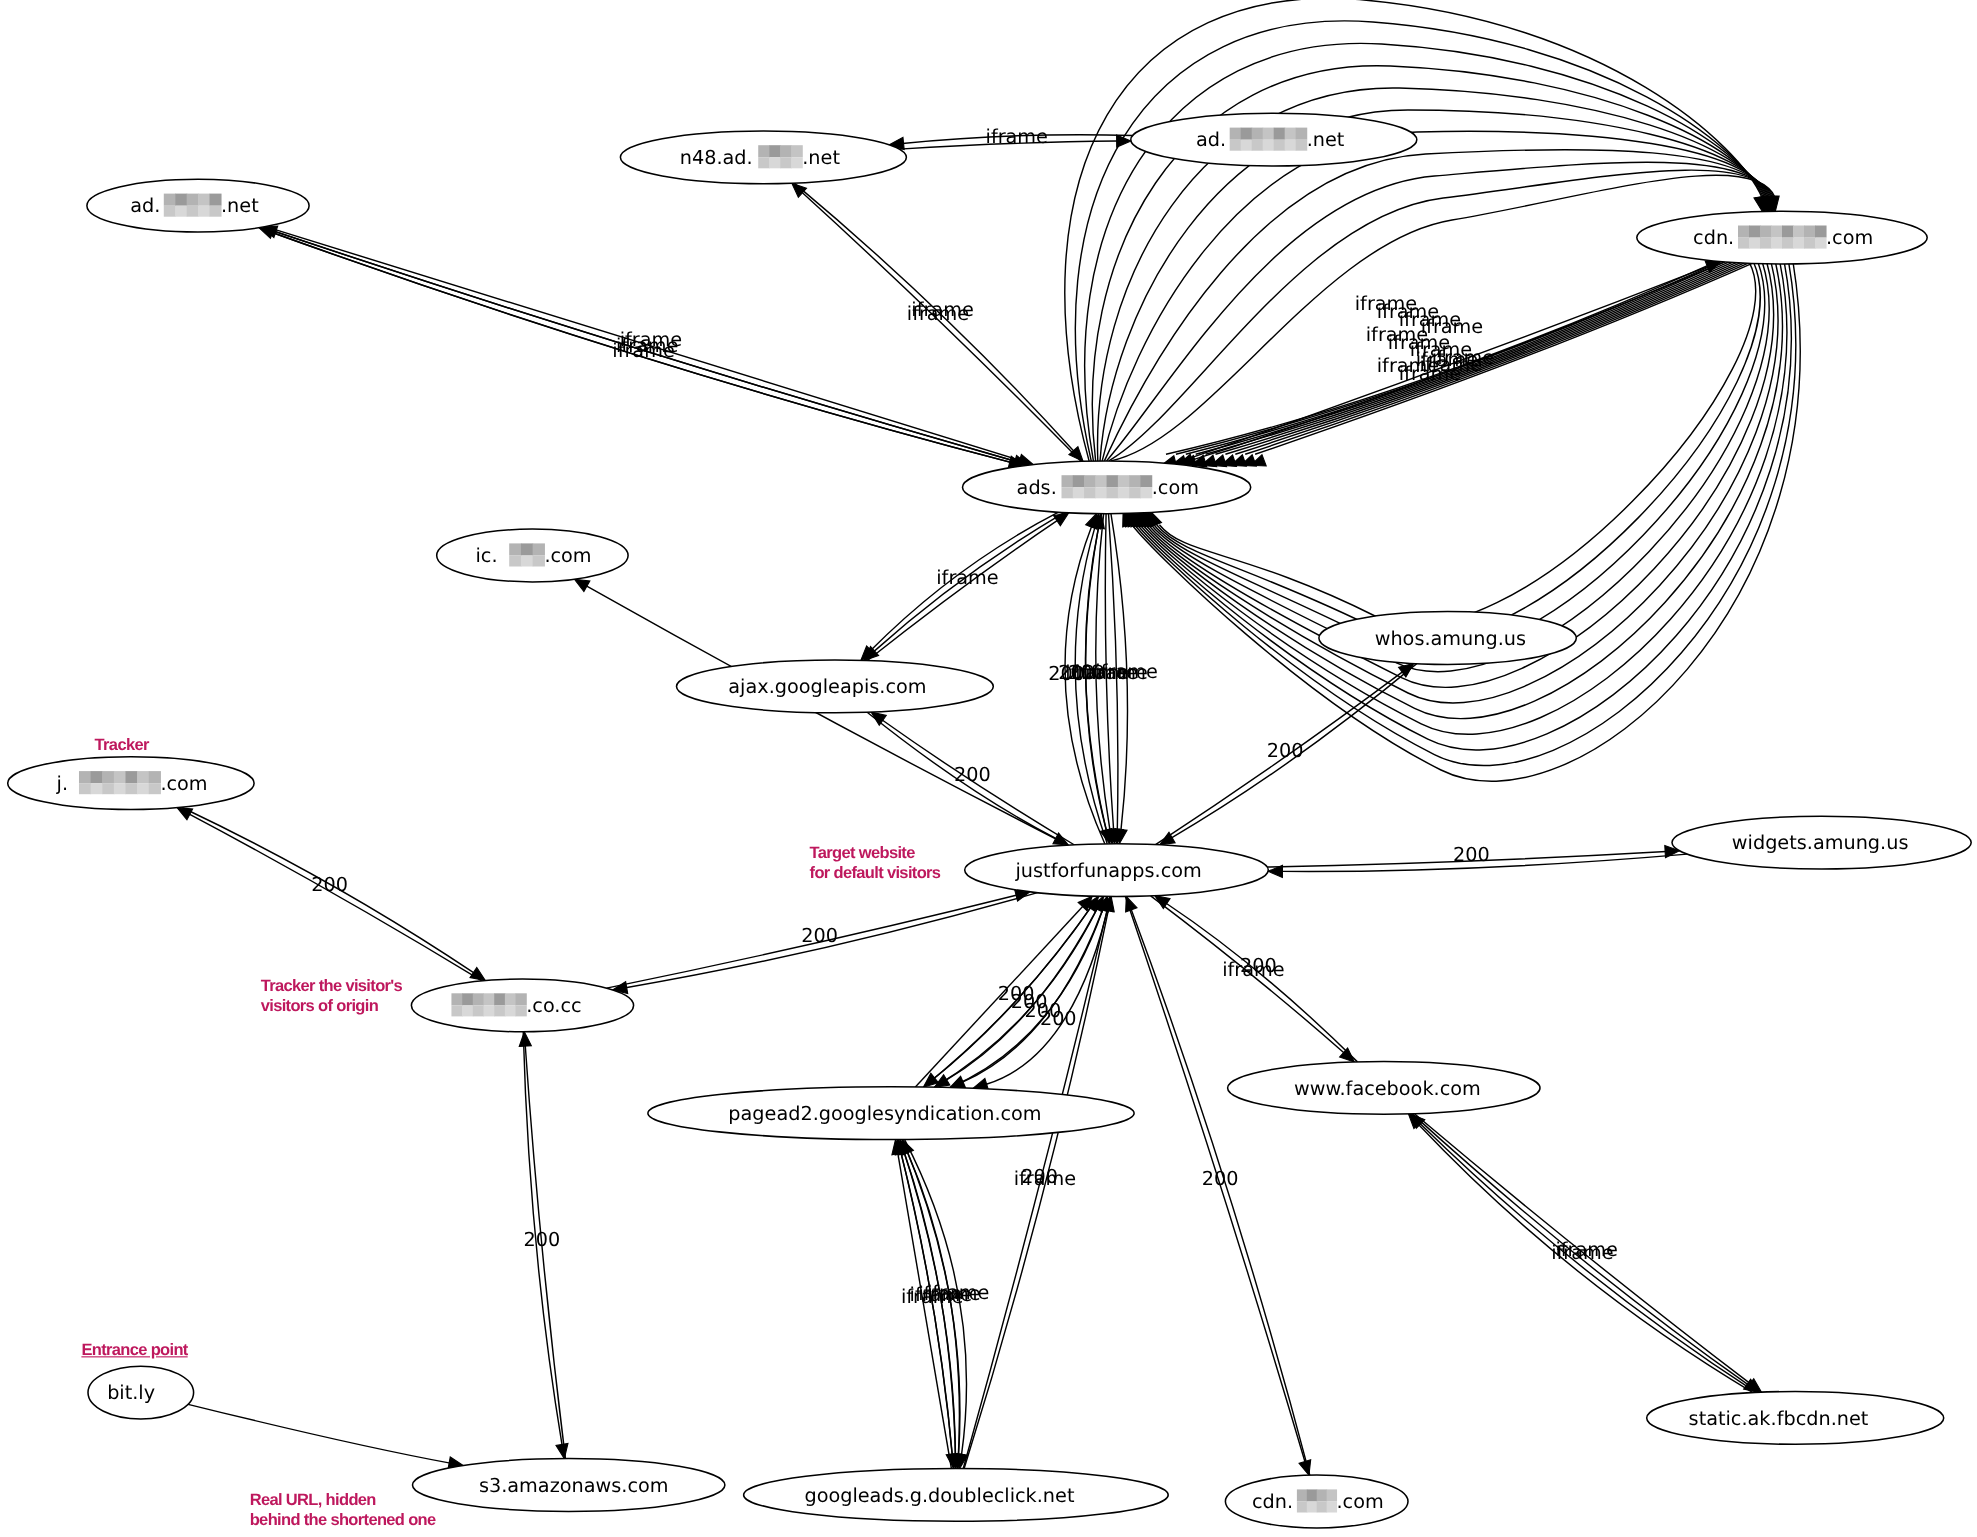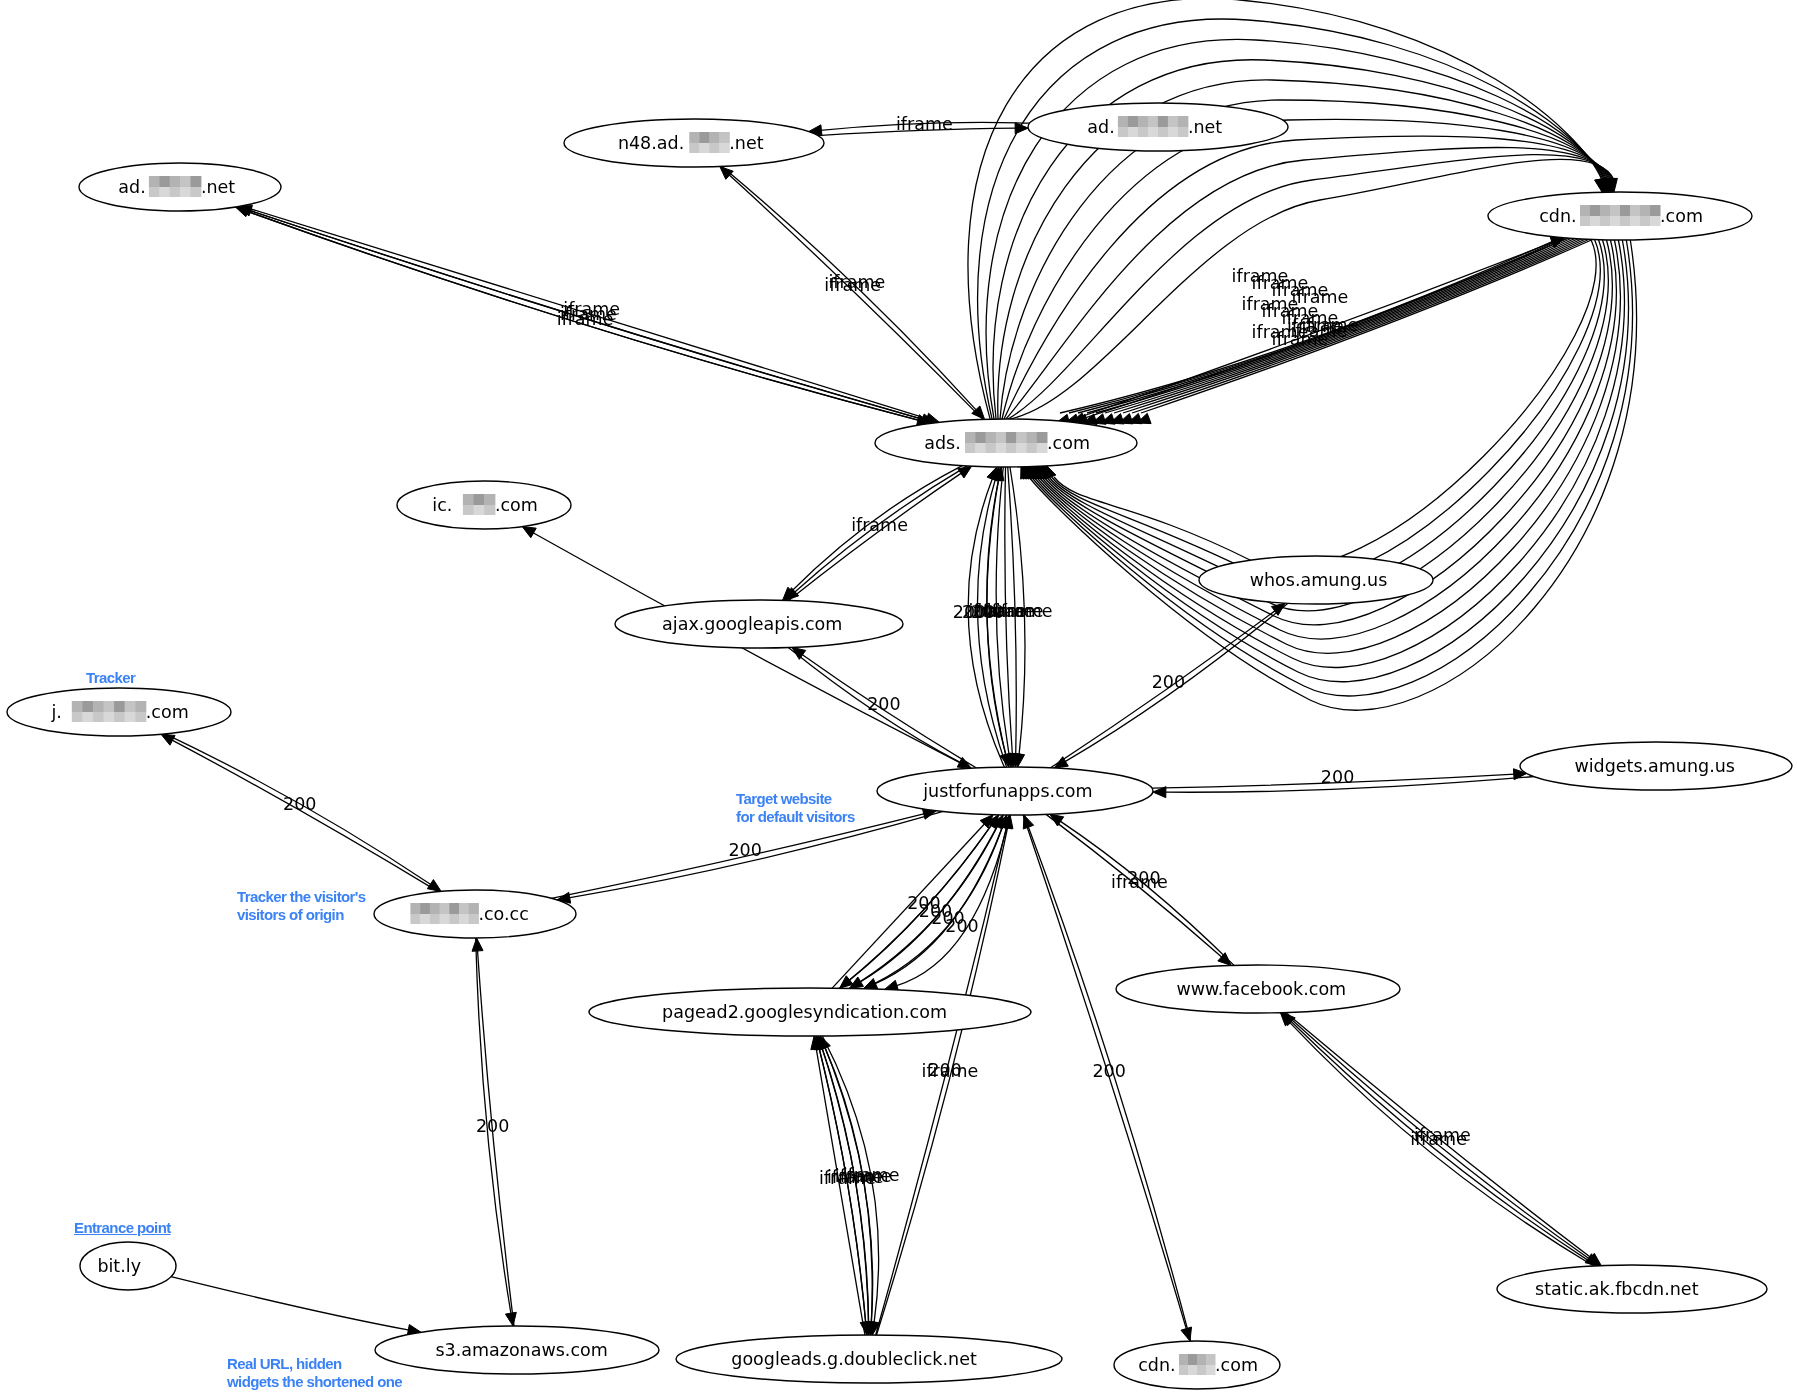--- a/index.html
+++ b/index.html
@@ -4,21 +4,21 @@
 <style>
   html, body { margin: 0; padding: 0; background: #ffffff; }
   body { width: 1797px; height: 1397px; position: relative; overflow: hidden; }
   #graph { position: absolute; left: 0; top: 0; }
   .node-shape { fill: #ffffff; stroke: #000000; stroke-width: 1.4; }
   .node-label { font-family: "DejaVu Sans", sans-serif; font-size: 17.5px; fill: #000; }
   .edge { fill: none; stroke: #000; stroke-width: 1.3; }
   .arrow { fill: #000; stroke: #000; stroke-width: 1; }
   .edge-label { font-family: "DejaVu Sans", sans-serif; font-size: 17.5px; fill: #000; }
   .annot { position: absolute; font-family: "Liberation Sans", sans-serif; font-weight: bold;
-           color: #3b82f6; font-size: 15px; line-height: 18px; letter-spacing: -0.6px; white-space: nowrap; }
+           color: #be185d; font-size: 15px; line-height: 18px; letter-spacing: -0.6px; white-space: nowrap; }
 </style>
 </head>
 <body>
 
 <svg id="graph" width="1797" height="1397">
   <g id="edges-layer">
       <path d="M171.0112004823252,1276.6540676864429 Q321.23356040464165,1313.864821459457 409.30414867307326,1330.1211646704203" class="edge"></path>
       <polygon points="421.1048028243193,1332.2993661309558 407.32241849105725,1335.3482810346966 409.31910316321495,1324.5310147293878" class="arrow"></polygon>
       <path d="M514.0233634755494,1326.0052735599427 Q490.02764630550547,1132.5753184751577 477.47293448051835,949.9685363002897" class="edge"></path>
       <polygon points="476.6498449675493,937.996797760978 483.0285721037836,950.5889318184549 472.0544784427479,951.3434305386764" class="arrow"></polygon>
@@ -464,27 +464,27 @@
       <g>
         <ellipse cx="1632" cy="1289" rx="135" ry="24" class="node-shape"></ellipse>
         <text x="1535.1" y="1295" class="node-label">static.ak.fbcdn.net</text>
       </g>
     </g>
 </svg>
 
 <div class="annot" style="left:86px; top:669px;">
   <div>Tracker</div>
 </div>
-<div class="annot" style="left:736px; top:767px;margin-top:23px;">
+<div class="annot" style="left:736px; top:767px;">
   <div>Target website</div>
   <div>for default visitors</div>
 </div>
 <div class="annot" style="left:237px; top:888px;">
   <div>Tracker the visitor's</div>
   <div>visitors of origin</div>
 </div>
 <div class="annot" style="left:74px; top:1219px;text-decoration:underline;">
   <div>Entrance point</div>
 </div>
 <div class="annot" style="left:227px; top:1355px;">
   <div>Real URL, hidden</div>
-  <div>widgets the shortened one</div>
+  <div>behind the shortened one</div>
 </div>
 
 </body></html>

